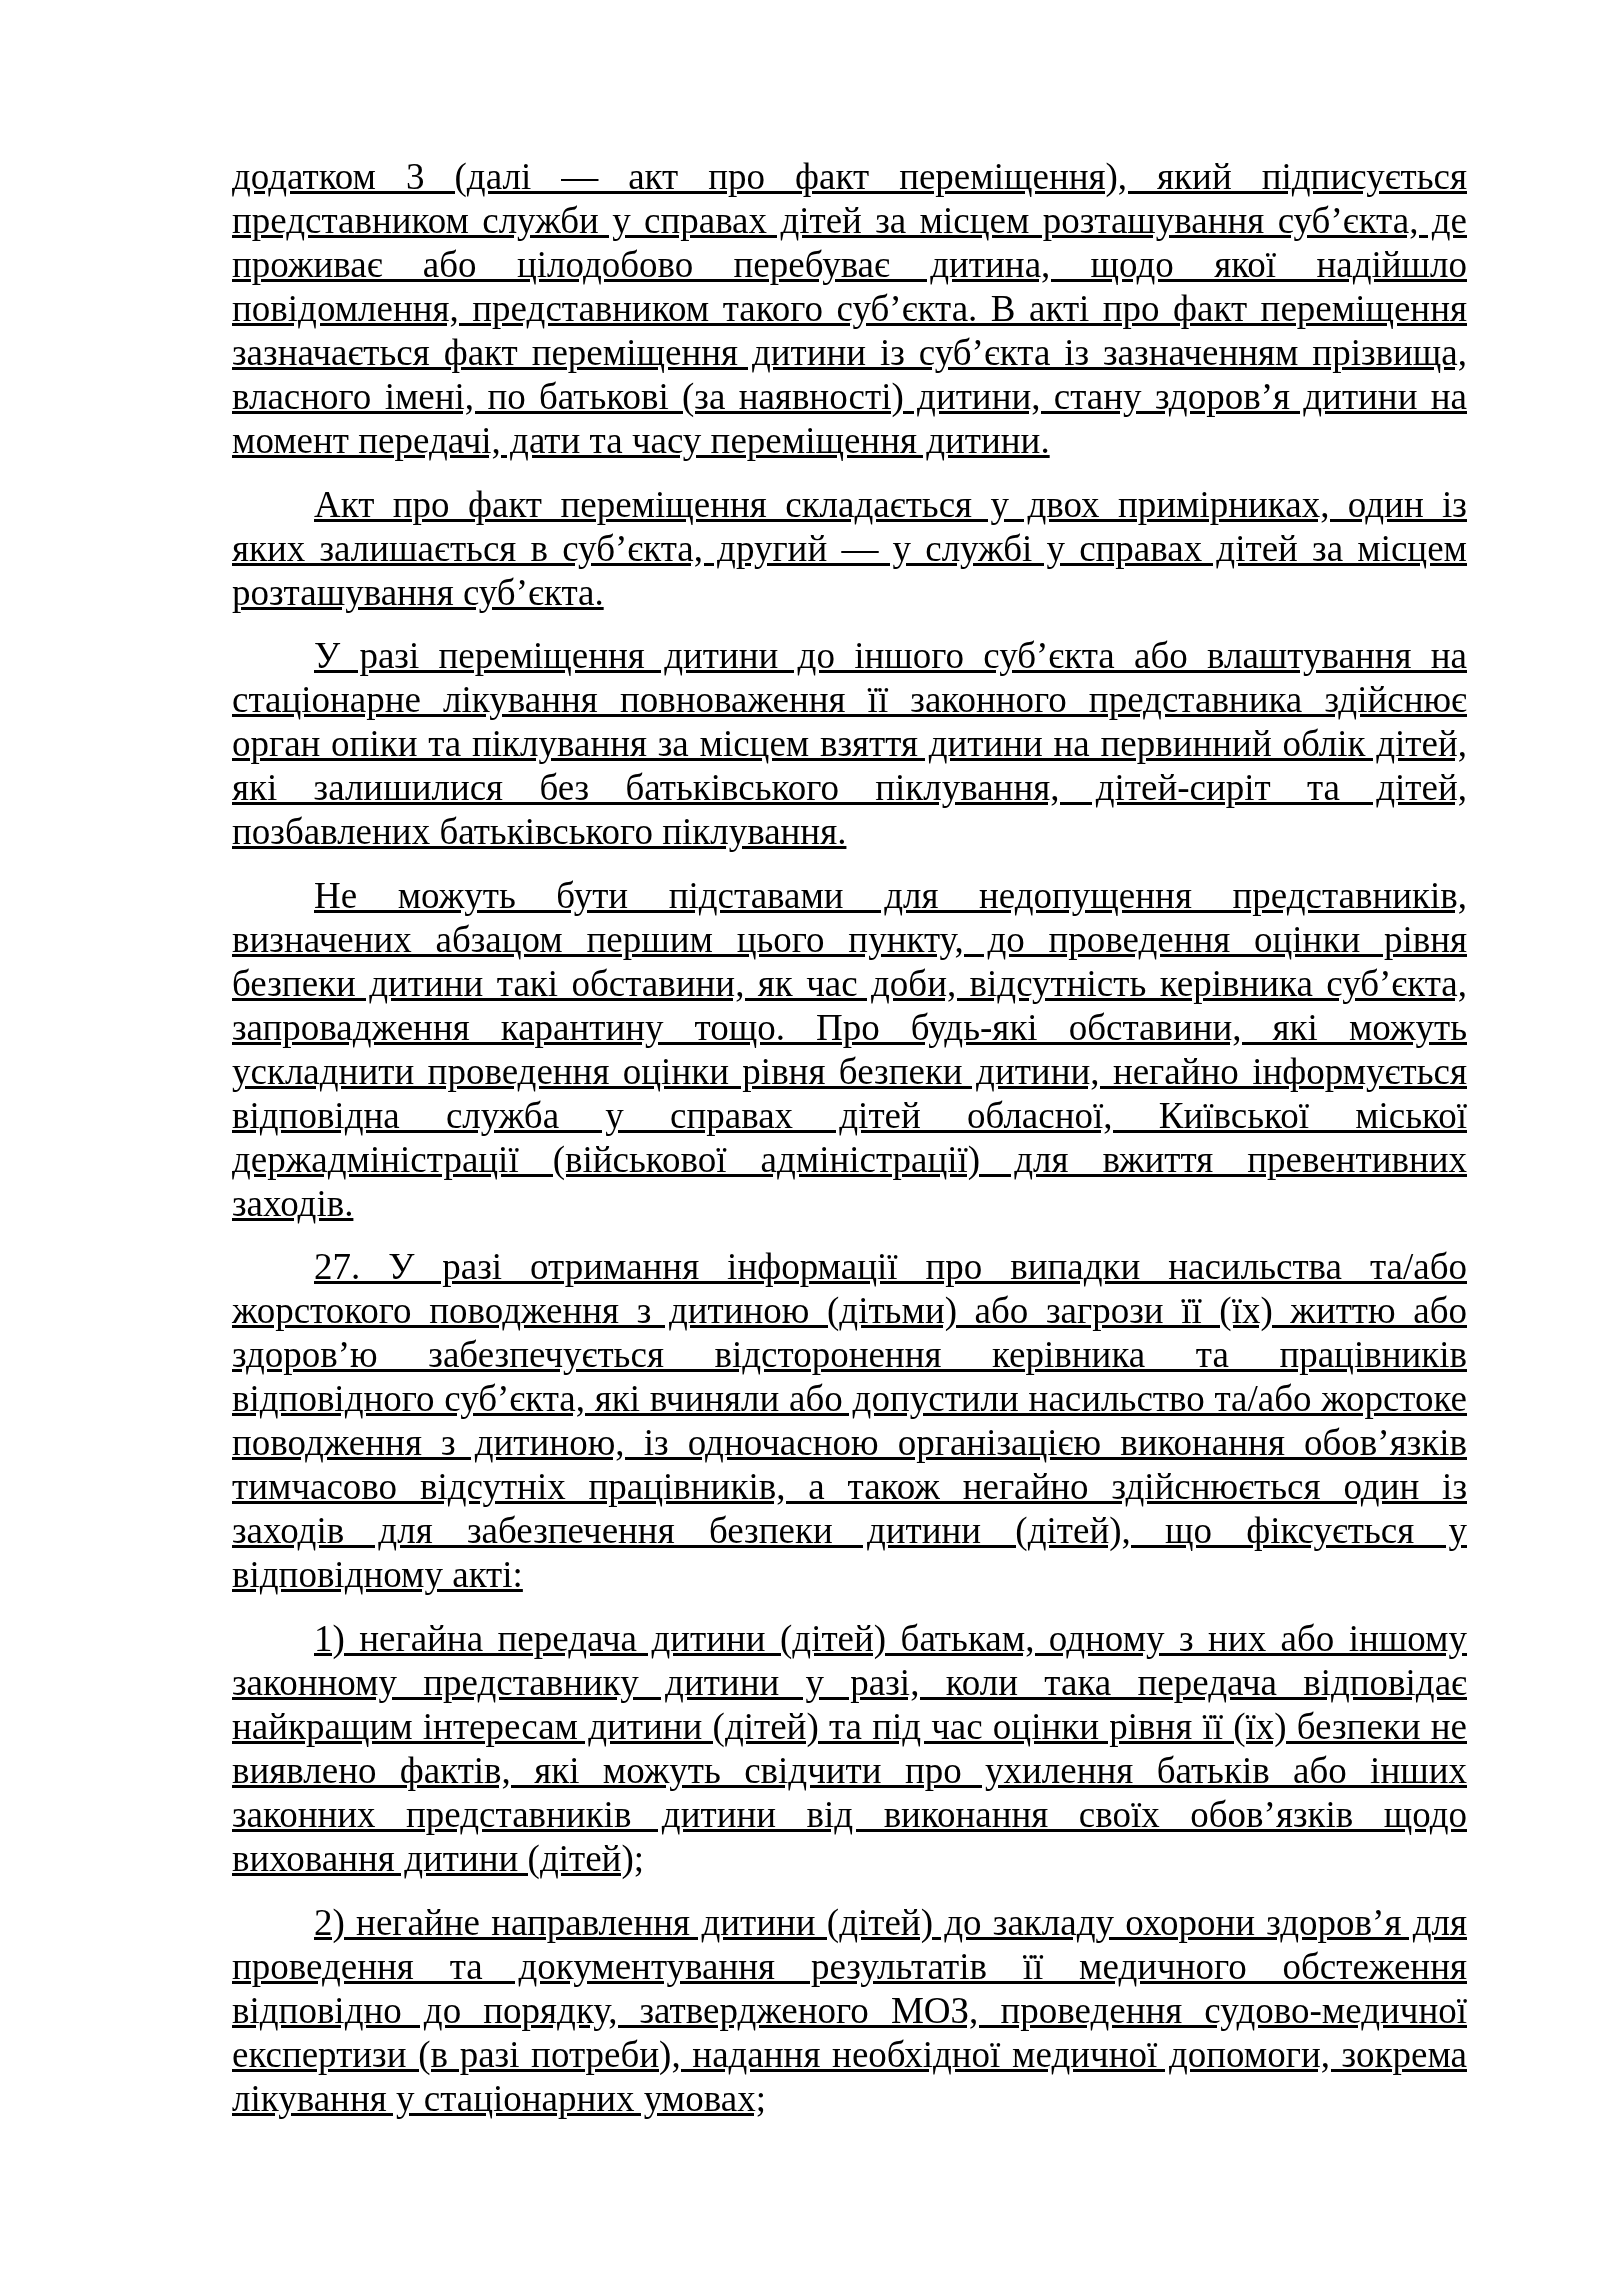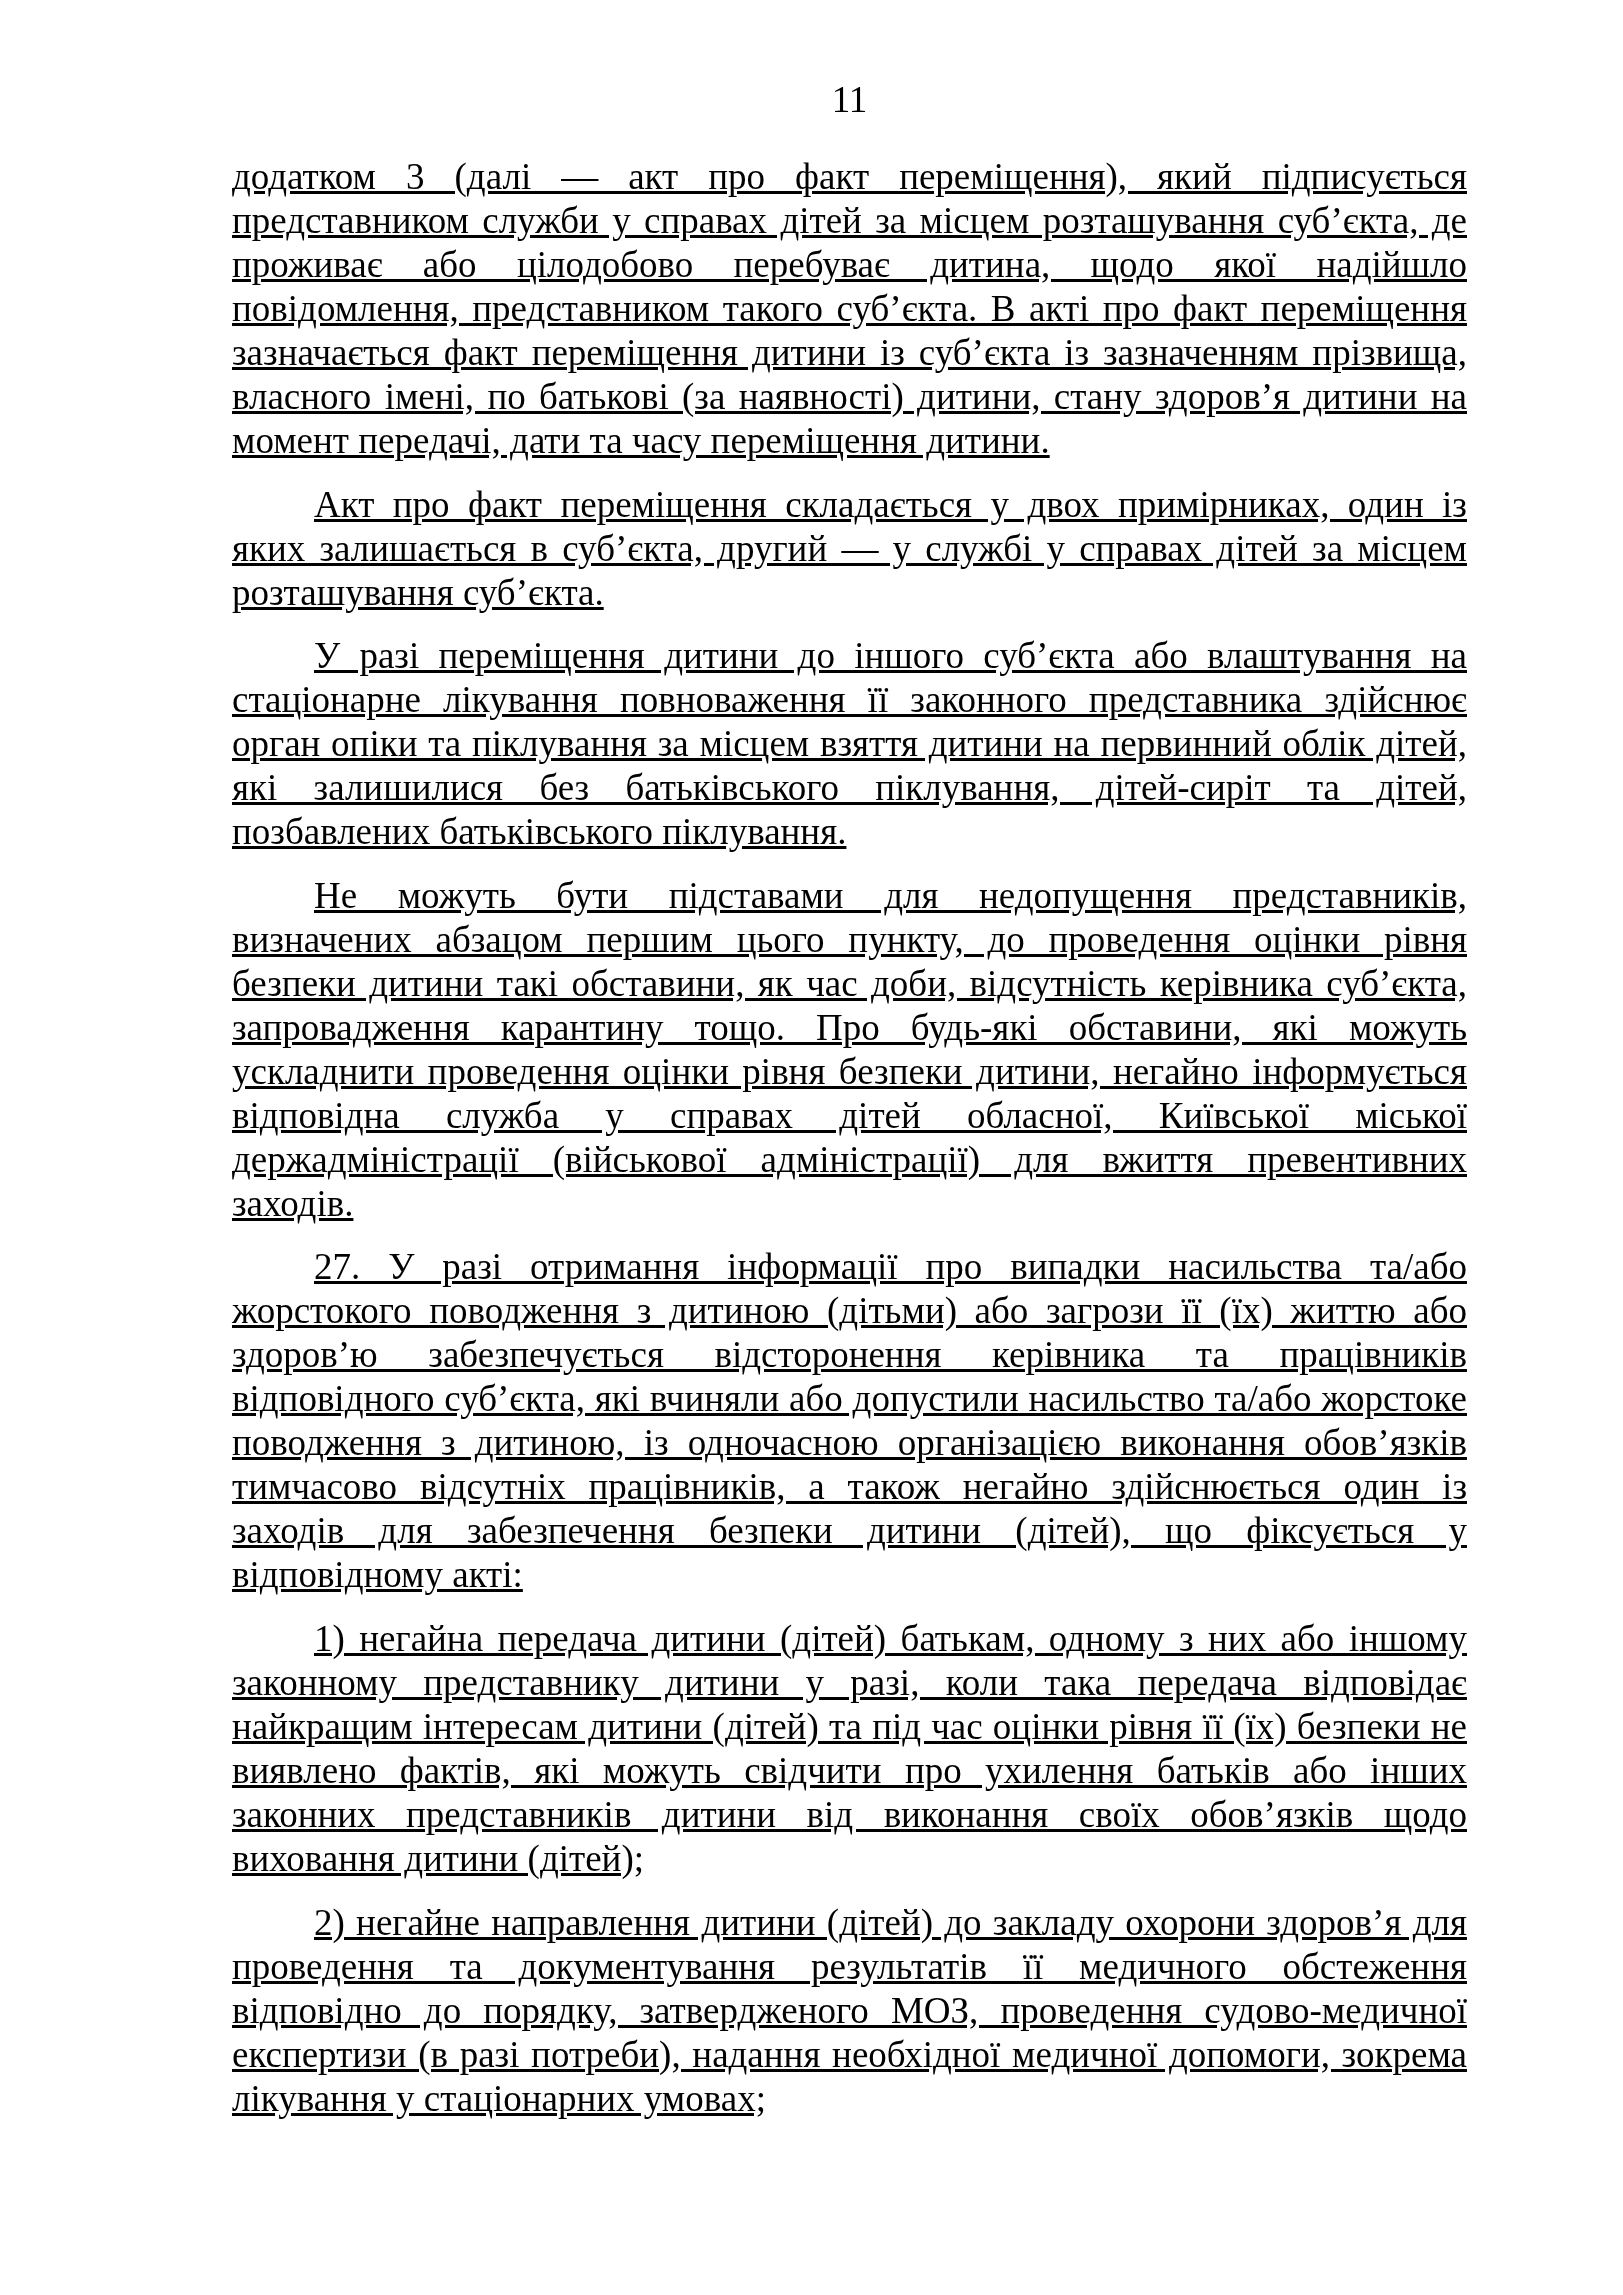--- a/index.html
+++ b/index.html
@@ -45,21 +45,20 @@
   .body-text p.indent {
     text-indent: 82px;
     margin-top: 8px;
   }
 </style>
 </head>
 <body>
 
 <div class="page">
 
-  <div class="page-number">11</div>
 
   <div class="body-text">
     <p>додатком 3 (далі — акт про факт переміщення), який підписується представником служби у справах дітей за місцем розташування суб’єкта, де проживає або цілодобово перебуває дитина, щодо якої надійшло повідомлення, представником такого суб’єкта. В акті про факт переміщення зазначається факт переміщення дитини із суб’єкта із зазначенням прізвища, власного імені, по батькові (за наявності) дитини, стану здоров’я дитини на момент передачі, дати та часу переміщення дитини.</p>
     <p class="indent">Акт про факт переміщення складається у двох примірниках, один із яких залишається в суб’єкта, другий — у службі у справах дітей за місцем розташування суб’єкта.</p>
     <p class="indent">У разі переміщення дитини до іншого суб’єкта або влаштування на стаціонарне лікування повноваження її законного представника здійснює орган опіки та піклування за місцем взяття дитини на первинний облік дітей, які залишилися без батьківського піклування, дітей-сиріт та дітей, позбавлених батьківського піклування.</p>
     <p class="indent">Не можуть бути підставами для недопущення представників, визначених абзацом першим цього пункту, до проведення оцінки рівня безпеки дитини такі обставини, як час доби, відсутність керівника суб’єкта, запровадження карантину тощо. Про будь-які обставини, які можуть ускладнити проведення оцінки рівня безпеки дитини, негайно інформується відповідна служба у справах дітей обласної, Київської міської держадміністрації (військової адміністрації) для вжиття превентивних заходів.</p>
     <p class="indent">27. У разі отримання інформації про випадки насильства та/або жорстокого поводження з дитиною (дітьми) або загрози її (їх) життю або здоров’ю забезпечується відсторонення керівника та працівників відповідного суб’єкта, які вчиняли або допустили насильство та/або жорстоке поводження з дитиною, із одночасною організацією виконання обов’язків тимчасово відсутніх працівників, а також негайно здійснюється один із заходів для забезпечення безпеки дитини (дітей), що фіксується у відповідному акті:</p>
     <p class="indent">1) негайна передача дитини (дітей) батькам, одному з них або іншому законному представнику дитини у разі, коли така передача відповідає найкращим інтересам дитини (дітей) та під час оцінки рівня її (їх) безпеки не виявлено фактів, які можуть свідчити про ухилення батьків або інших законних представників дитини від виконання своїх обов’язків щодо виховання дитини (дітей);</p>
     <p class="indent">2) негайне направлення дитини (дітей) до закладу охорони здоров’я для проведення та документування результатів її медичного обстеження відповідно до порядку, затвердженого МОЗ, проведення судово-медичної експертизи (в разі потреби), надання необхідної медичної допомоги, зокрема лікування у стаціонарних умовах;</p>
   </div>

